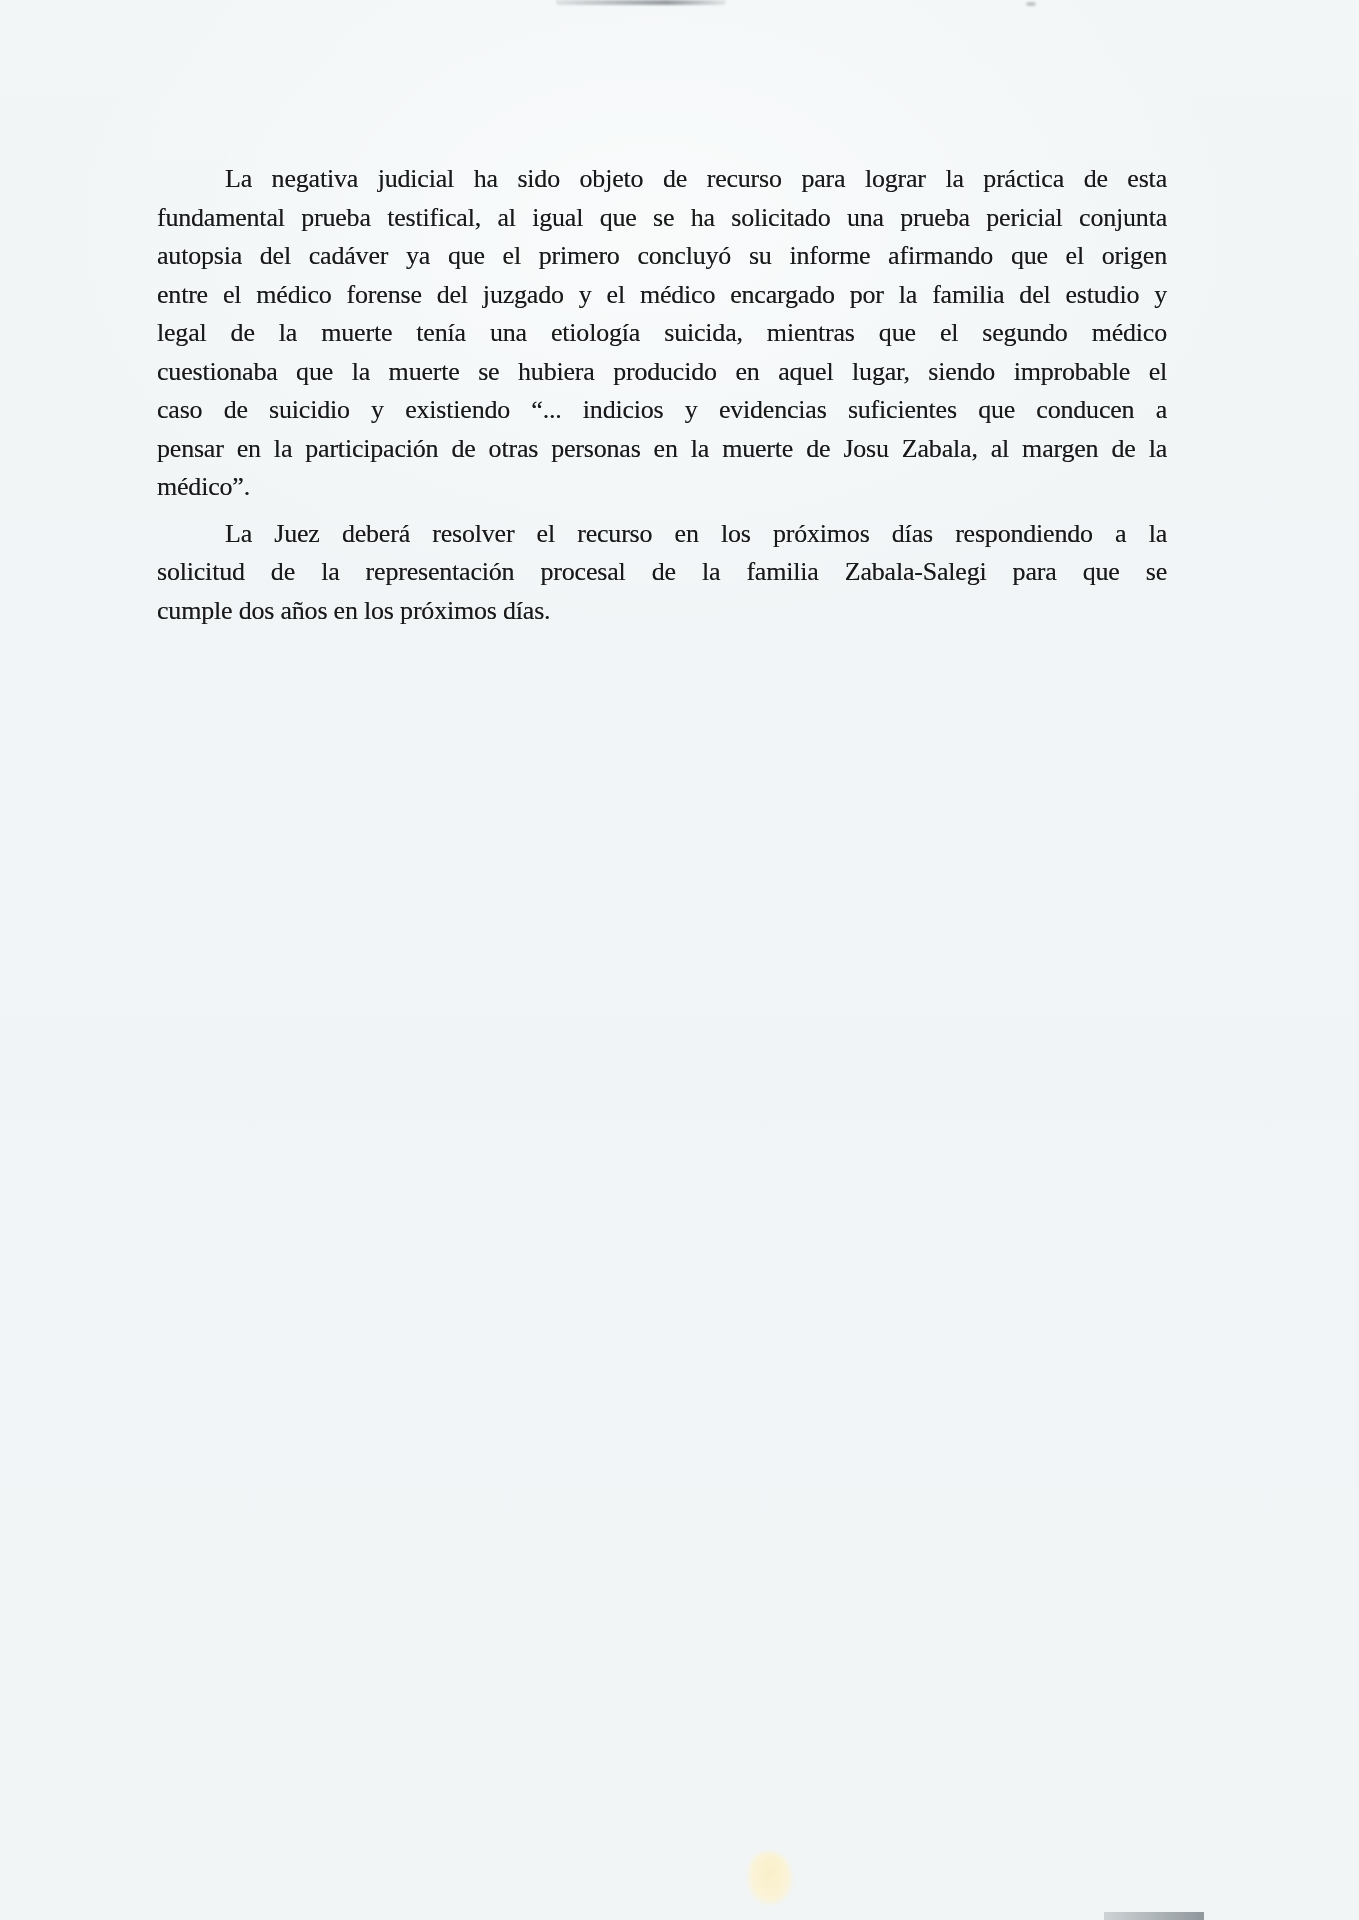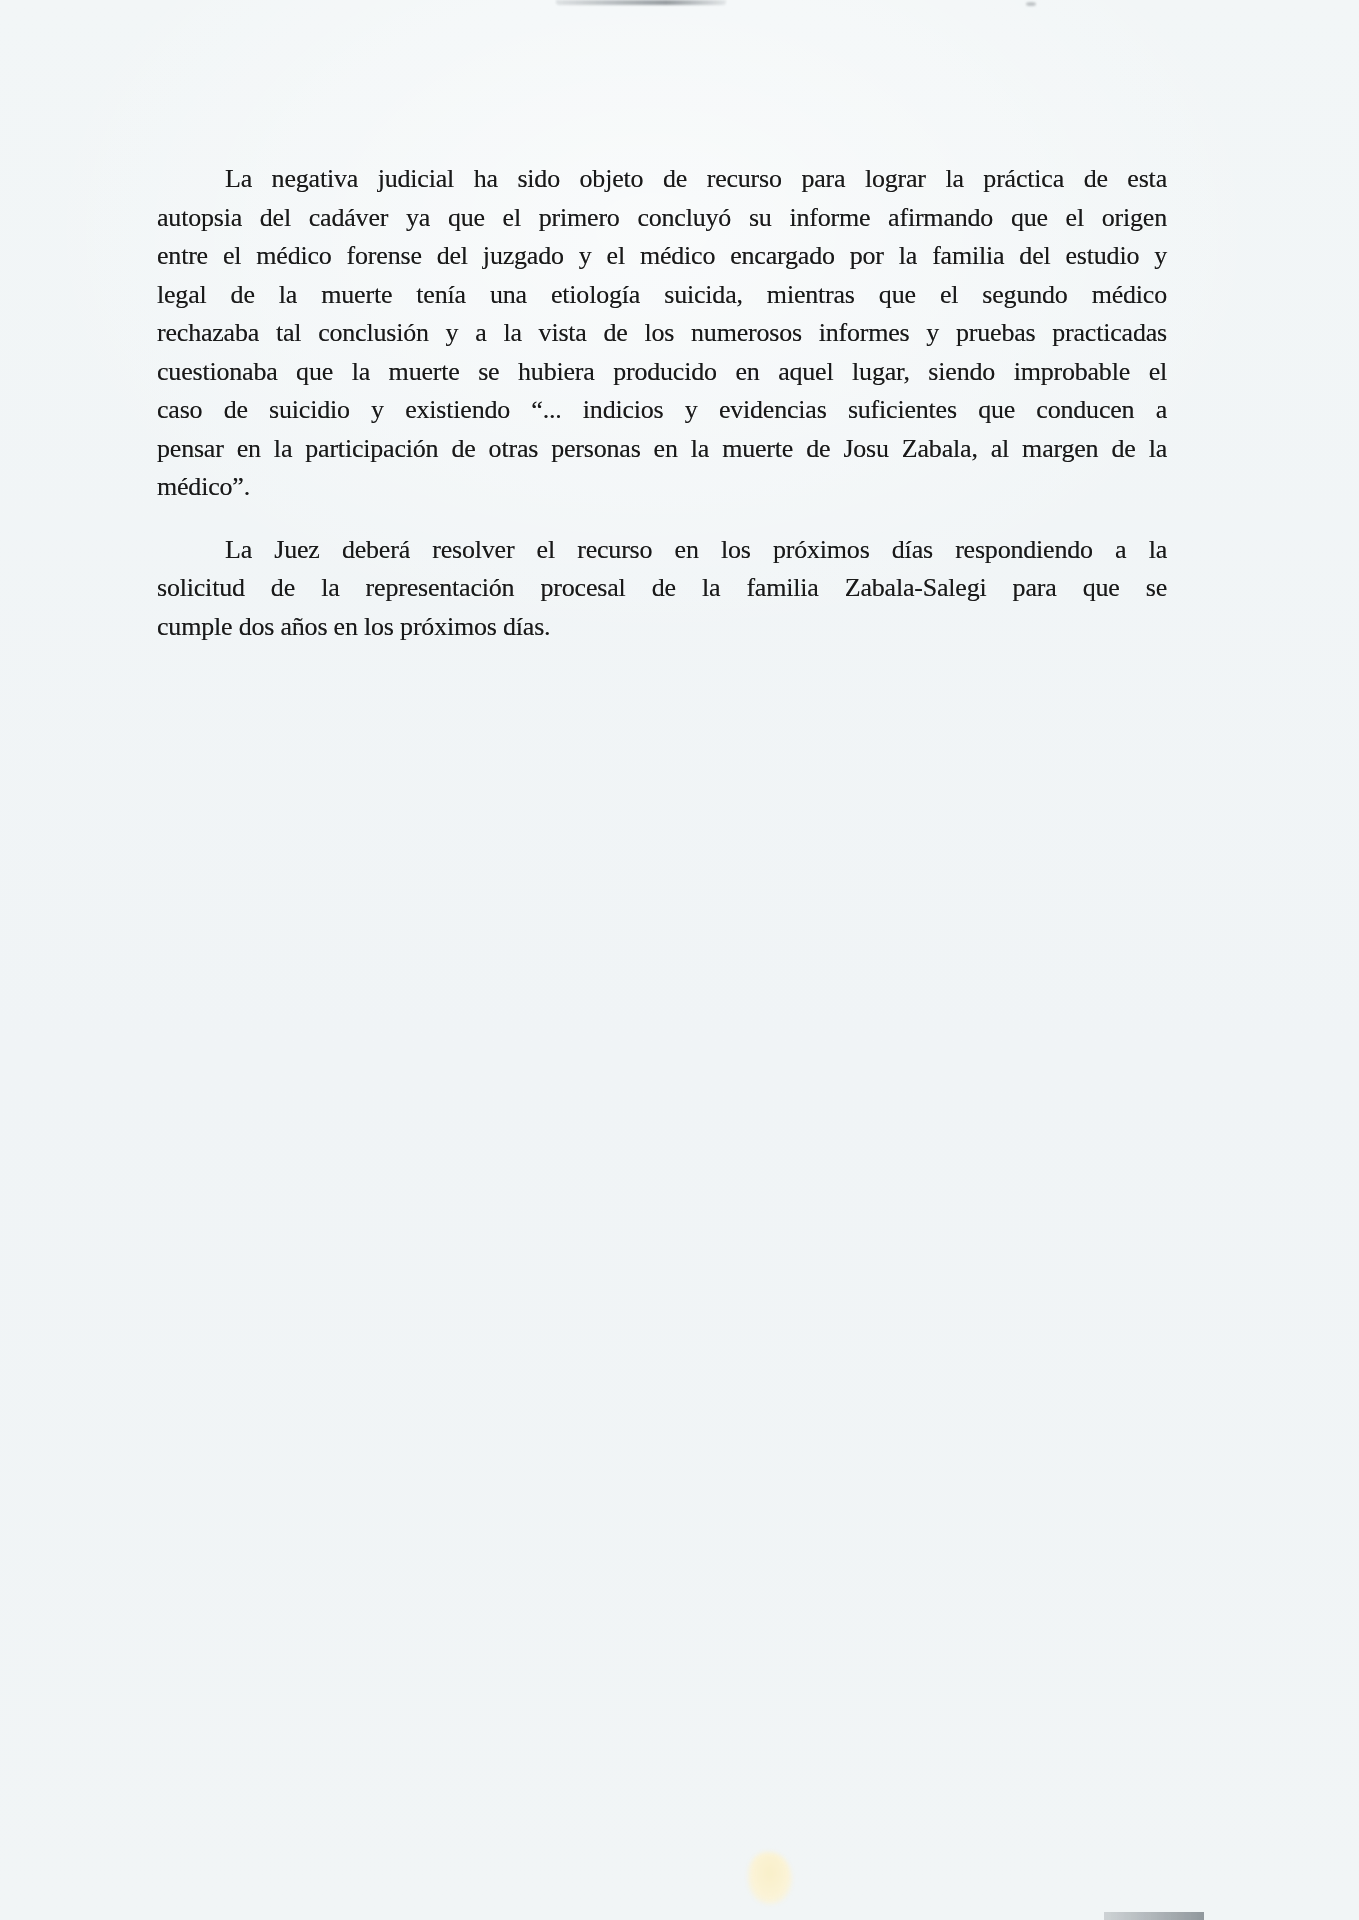--- a/index.html
+++ b/index.html
@@ -33,21 +33,21 @@
     text-shadow: 0 0 0.6px rgba(25,25,25,0.55);
   }
   .para { margin: 0; }
   .line {
     text-align: justify;
     text-align-last: justify;
     hyphens: none;
   }
   .para .line:last-child { text-align-last: left; }
   .para .line:first-child { text-indent: 68px; }
-  .para-2 { margin-top: 24px; }
+  .para-2 { margin-top: 8px; }
   .dateline {
     margin-top: 55px;
     padding-left: 515px;
     text-align: left;
   }
   
   .smudge { position: absolute; pointer-events: none; }
   .smudge-top {
     left: 556px; top: 0; width: 170px; height: 5px;
     background: linear-gradient(90deg, rgba(154,160,164,0.25), rgba(120,127,132,0.75) 65%, rgba(154,160,164,0.2));
@@ -77,24 +77,24 @@
 
 <div class="scan-page">
 
   <div class="smudge smudge-top"></div>
   <div class="smudge smudge-top-dot"></div>
 
   <div class="content">
 
     <div class="para para-1">
         <div class="line">La negativa judicial ha sido objeto de recurso para lograr la práctica de esta</div>
+        <div class="line">fundamental prueba testifical, al igual que se ha solicitado una prueba pericial conjunta</div>
         <div class="line">autopsia del cadáver ya que el primero concluyó su informe afirmando que el origen</div>
         <div class="line">entre el médico forense del juzgado y el médico encargado por la familia del estudio y</div>
         <div class="line">legal de la muerte tenía una etiología suicida, mientras que el segundo médico</div>
-        <div class="line">rechazaba tal conclusión y a la vista de los numerosos informes y pruebas practicadas</div>
         <div class="line">cuestionaba que la muerte se hubiera producido en aquel lugar, siendo improbable el</div>
         <div class="line">caso de suicidio y existiendo “... indicios y evidencias suficientes que conducen a</div>
         <div class="line">pensar en la participación de otras personas en la muerte de Josu Zabala, al margen de la</div>
         <div class="line">médico”.</div>
       </div>
 
     <div class="para para-2">
         <div class="line">La Juez deberá resolver el recurso en los próximos días respondiendo a la</div>
         <div class="line">solicitud de la representación procesal de la familia Zabala-Salegi para que se</div>
         <div class="line">cumple dos años en los próximos días.</div>

